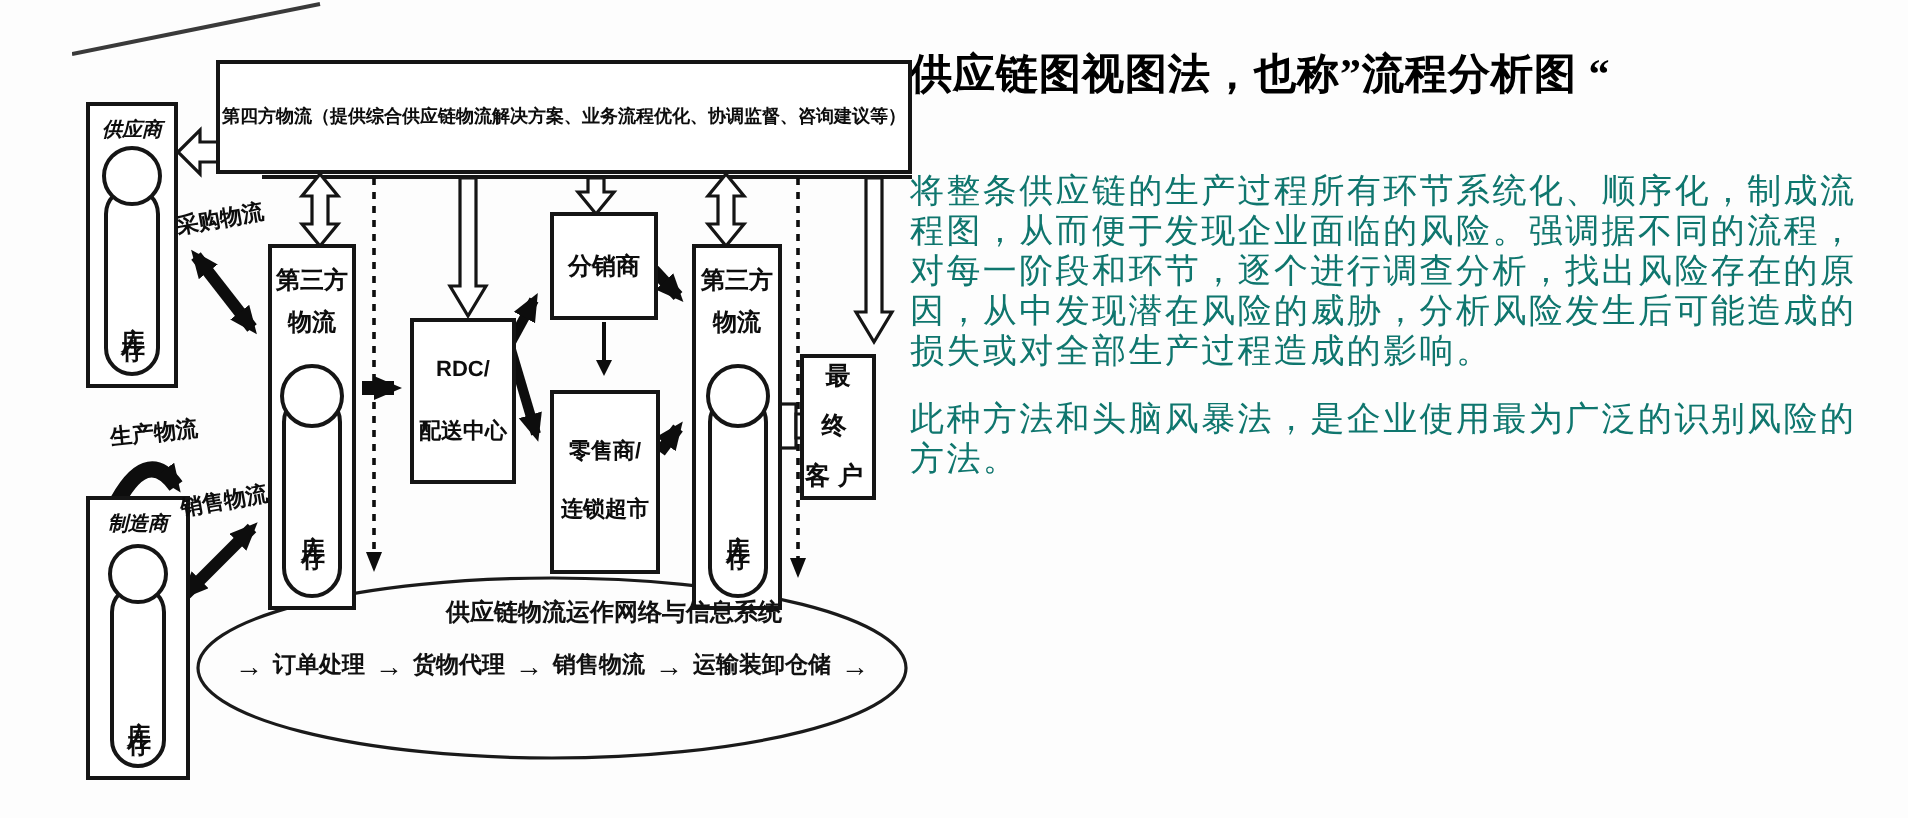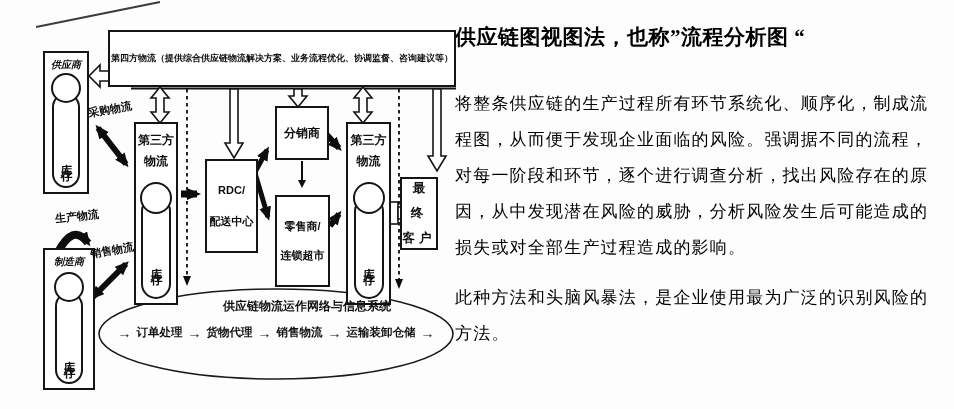--- a/index.html
+++ b/index.html
@@ -46,21 +46,21 @@
     display:flex;align-items:center;justify-content:center;gap:5px;
     font-size:11.5px;font-weight:700;white-space:nowrap;
   }
   #flow-row .fa{font-size:14px;line-height:1;}
   
   #article{position:absolute;left:455px;top:22px;width:492px;}
   #article-title{
     margin:0;font-size:21px;font-weight:700;color:#000;letter-spacing:0.5px;line-height:30px;font-family:Liberation Serif, serif;
   }
   .para{
-    white-space:pre-line;font-size:17px;line-height:36px;color:#000000;letter-spacing:1.2px;
+    white-space:pre-line;font-size:17px;line-height:20px;color:#0f766e;letter-spacing:1.2px;
   }
   #para-1{margin:34px 0 0 0;}
   #para-2{margin:14px 0 0 0;}
 </style>
 </head>
 <body>
 
 <div id="stage">
 
   <div id="diagram">
@@ -152,21 +152,21 @@
 
     <div class="node" style="left:98px;top:122px;width:44px;height:183px;">
       <span class="lbl" style="display:block;margin-top:6px;font-size:12px;line-height:1.75;">第三方
 物流</span>
       <div class="capsule" style="top:72px;bottom:4px;width:30px;padding-top:30px;">
         <span class="inv">库存</span>
       </div>
       <div class="circle" style="top:58px;width:32px;height:32px;"></div>
     </div>
 
-    <div class="node centered-col" style="left:169px;top:159px;width:53px;height:94px;">
+    <div class="node centered-col" style="left:169px;top:159px;width:53px;height:83px;">
       <span class="lbl" style="font-size:11px;line-height:2.8;">RDC/
 配送中心</span>
     </div>
 
     <div class="node centered-col" style="left:239px;top:106px;width:54px;height:54px;">
       <span class="lbl" style="font-size:12px;">分销商</span>
     </div>
 
     <div class="node centered-col" style="left:239px;top:195px;width:55px;height:92px;">
       <span class="lbl" style="font-size:11px;line-height:2.6;">零售商/

